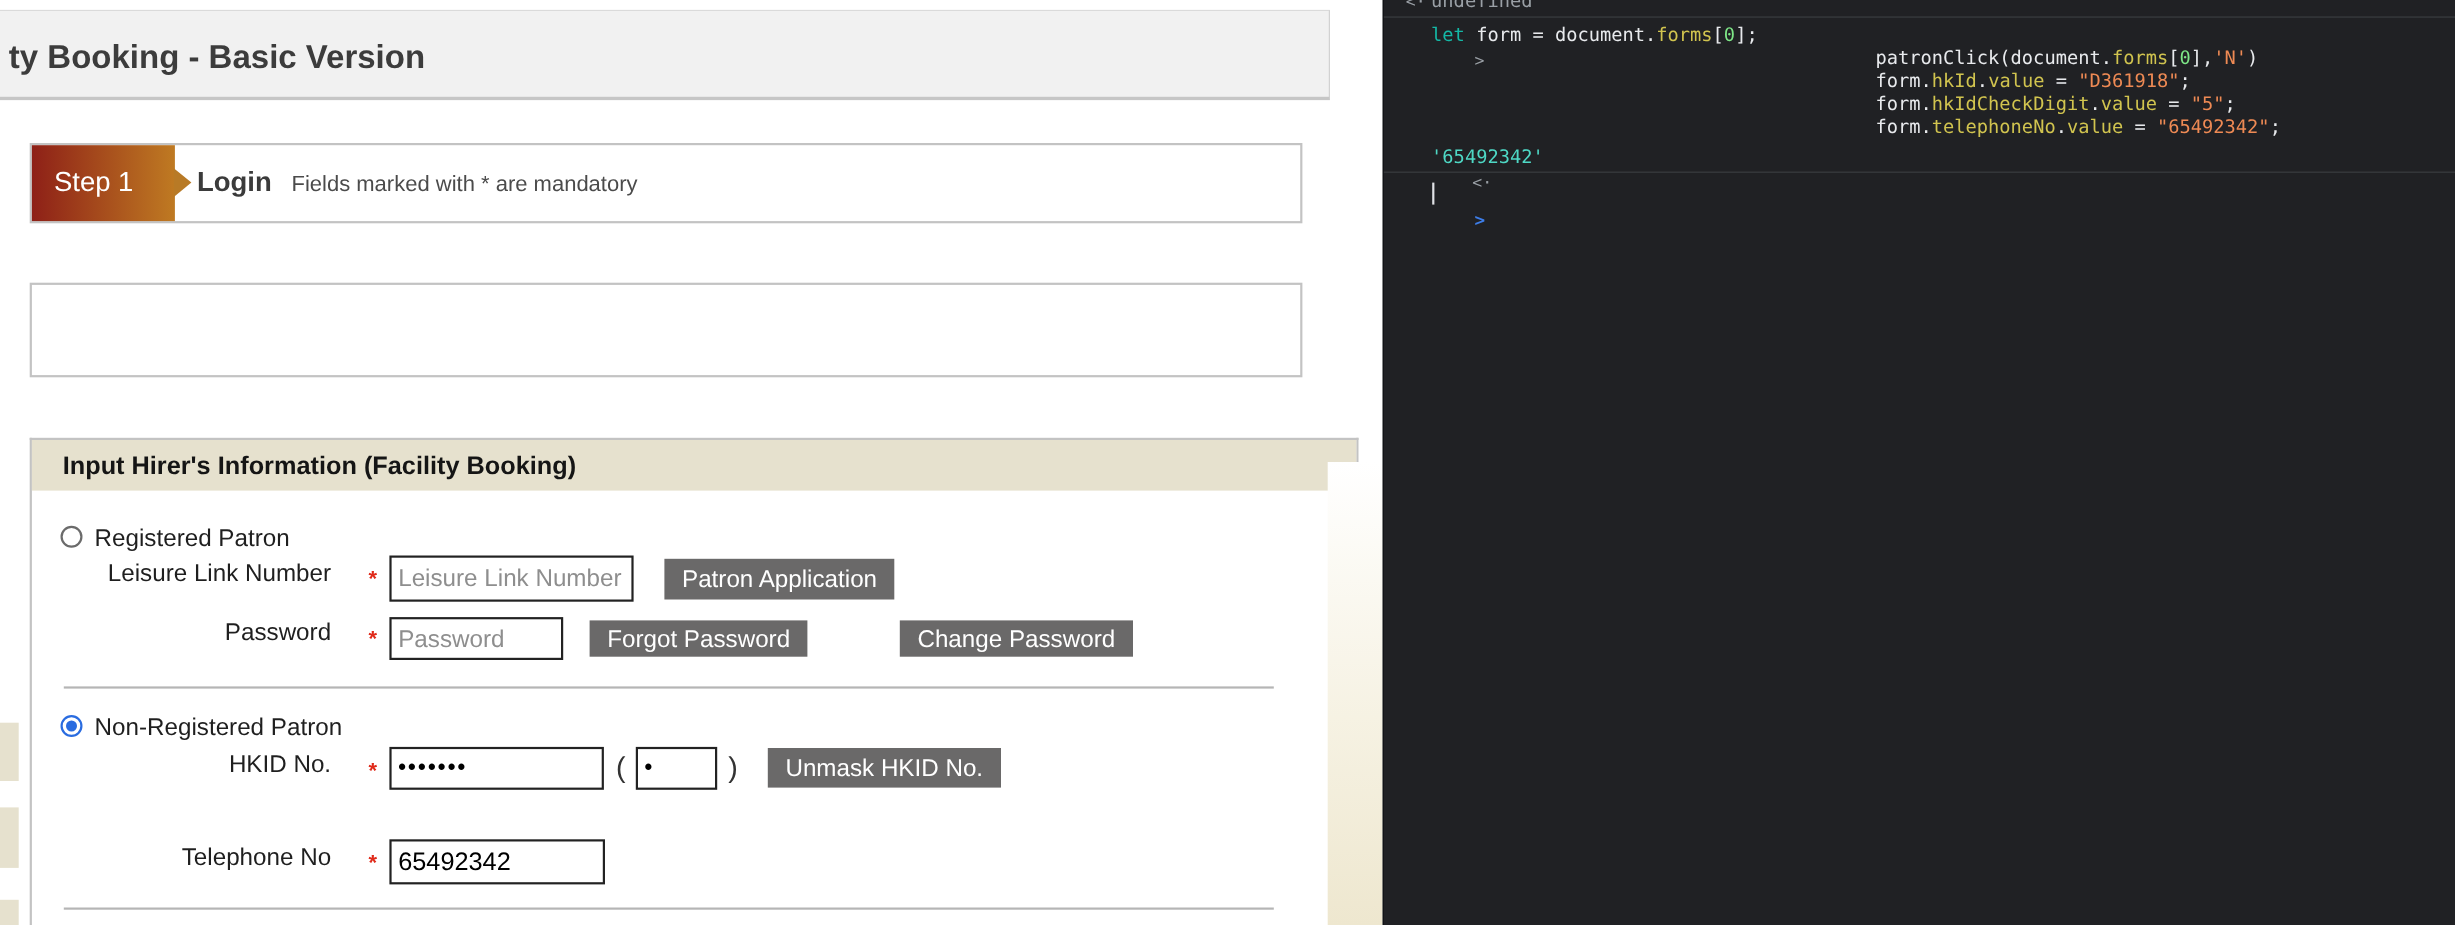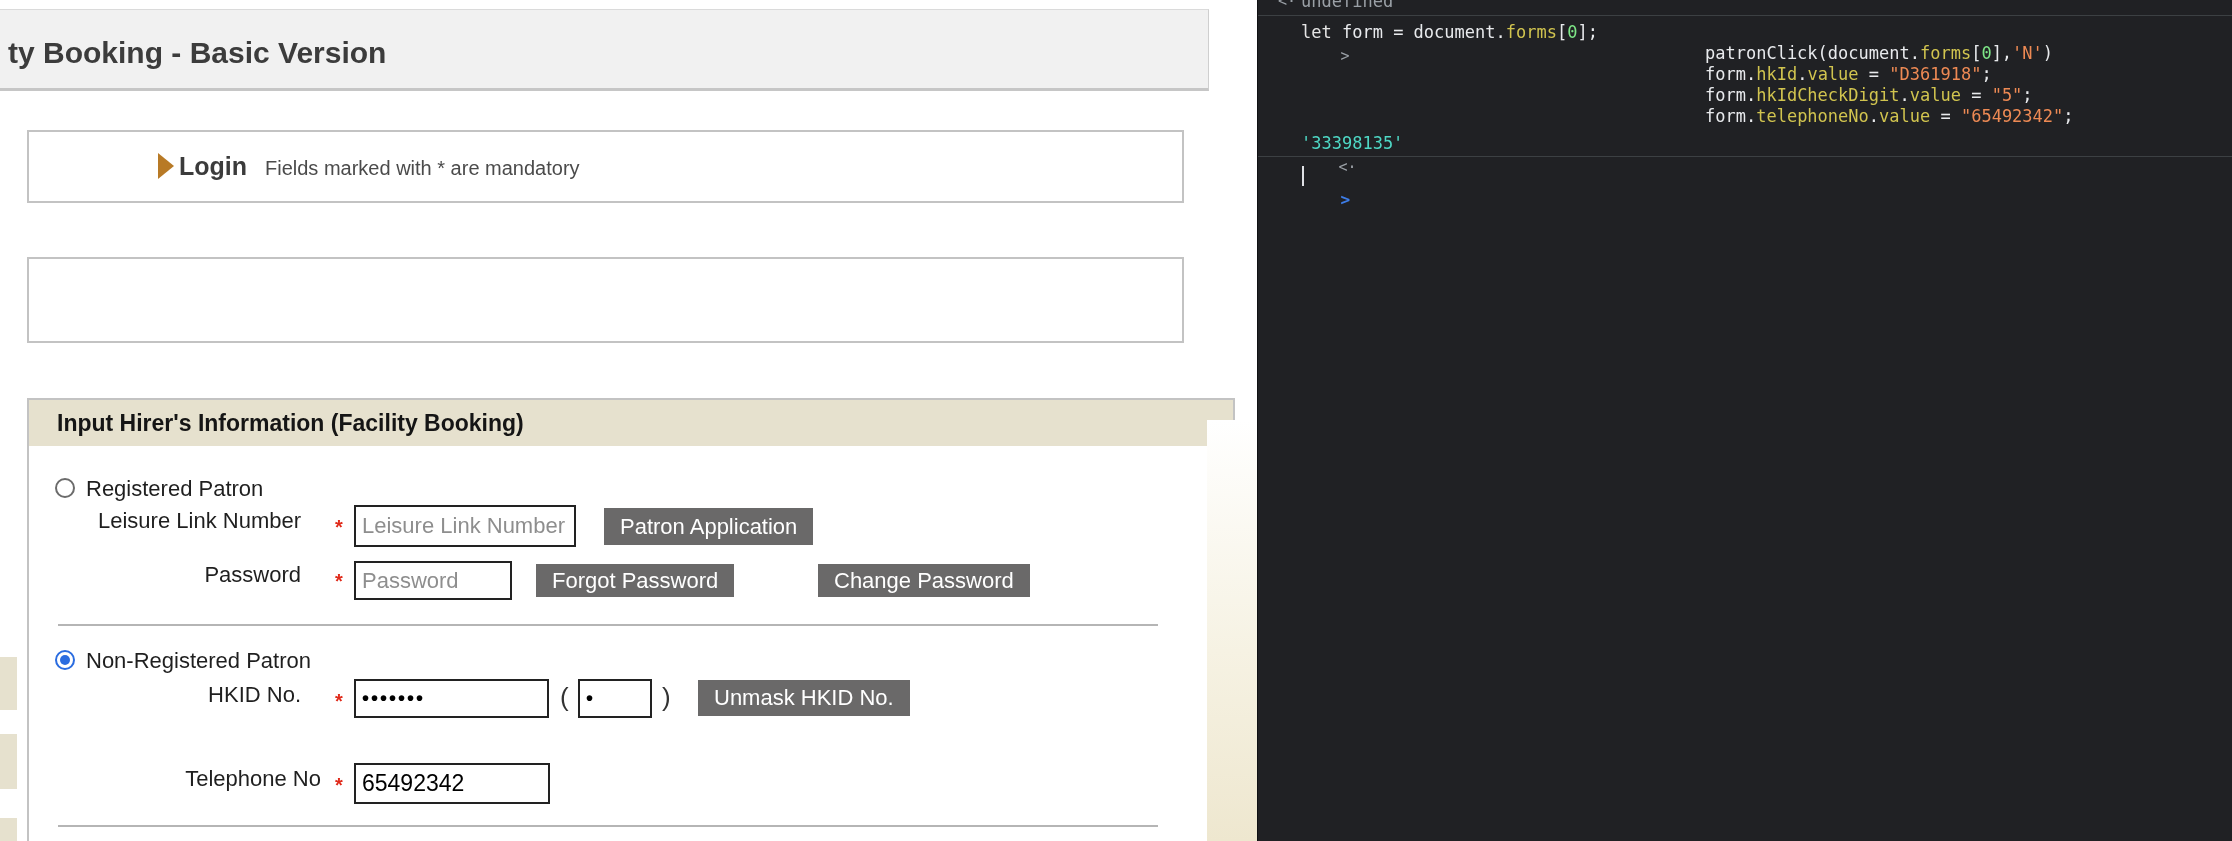--- a/index.html
+++ b/index.html
@@ -57,39 +57,40 @@
            border-left:1px solid #101114;box-sizing:border-box;
            font-family:"DejaVu Sans Mono",monospace;font-size:17px;line-height:21px;color:#e8eaed;}
   .console .sep{position:absolute;left:0;right:0;height:1px;background:#3c4043;}
   .console-clip{position:absolute;top:0;left:0;right:0;height:14px;overflow:hidden;color:#9aa0a6;}
   .console-clip .arrow{position:absolute;left:20px;top:-9px;font-size:15px;}
   .console-clip .txt{position:absolute;left:43px;top:-9px;}
   .cline{position:absolute;white-space:pre;}
   .chev{color:#9aa0a6;font-size:15px;}
   .chev-blue{color:#3d7de8;font-weight:bold;font-size:16px;}
   .result-str{color:#4ed8c5;}
-  .tok-kw{color:#e5e5e5;}
+  .tok-kw{color:#14b8a6;}
   .tok-pl{color:#e8eaed;}
   .tok-prop{color:#d1c44f;}
   .tok-num{color:#7ee787;}
   .tok-str{color:#ee8a54;}
   .cursor{position:absolute;width:2px;height:20px;background:#dfe1e5;}
 </style>
 </head>
 <body>
 
 <div id="screen">
 
   <div>
 
     <div class="header-bar">
       <div class="page-title">ty Booking - Basic Version</div>
     </div>
 
     <div class="box step-box">
+      <div class="step-badge">Step 1</div>
       <div class="step-chevron"></div>
       <div class="step-title">Login</div>
       <div class="step-note">Fields marked with * are mandatory</div>
     </div>
 
     <div class="box info-box">
     </div>
 
     <div class="box hirer-box">
       <div class="hirer-head">Input Hirer's Information (Facility Booking)</div>
@@ -114,21 +115,21 @@
       <div class="radio-label" style="left:57px;top:248px;">Non-Registered Patron</div>
 
       <div class="field-label" style="top:282px;">HKID No.</div>
       <div class="star" style="left:306px;top:290px;">*</div>
       <input class="tinput dots" style="left: 325px; top: 279px; width: 195px; height: 39px;" type="text" value="•••••••">
       <div class="paren" style="left:531px;top:282px;">(</div>
       <input class="tinput dots" style="left: 549px; top: 279px; width: 74px; height: 39px;" type="text" value="•">
       <div class="paren" style="left:633px;top:282px;">)</div>
       <button class="btn" style="left:669px;top:280px;height:36px;">Unmask HKID No.</button>
 
-      <div class="field-label" style="top:366px;margin-left:20px;">Telephone No</div>
+      <div class="field-label" style="top:366px;">Telephone No</div>
       <div class="star" style="left:306px;top:374px;">*</div>
       <input class="tinput" style="left: 325px; top: 363px; width: 196px; height: 41px; font-size: 23px;" type="text" value="65492342">
 
       <div class="divider" style="top:425px;"></div>
     </div>
 
     <div class="grad-strip"></div>
     <div class="edge-block" style="top:657px;height:53px;"></div>
     <div class="edge-block" style="top:734px;height:55px;"></div>
     <div class="edge-block" style="top:818px;height:23px;"></div>
@@ -147,21 +148,21 @@
     </div>
     <div class="cline" style="left:43px;top:22px;"><span class="tok-kw">let</span><span class="tok-pl"> form = document.</span><span class="tok-prop">forms</span><span class="tok-pl">[</span><span class="tok-num">0</span><span class="tok-pl">];</span></div>
     <div class="cline" style="left:447px;top:43px;"><span class="tok-pl">patronClick(document.</span><span class="tok-prop">forms</span><span class="tok-pl">[</span><span class="tok-num">0</span><span class="tok-pl">],</span><span class="tok-str">'N'</span><span class="tok-pl">)</span></div>
     <div class="cline" style="left:447px;top:64px;"><span class="tok-pl">form.</span><span class="tok-prop">hkId</span><span class="tok-pl">.</span><span class="tok-prop">value</span><span class="tok-pl"> = </span><span class="tok-str">"D361918"</span><span class="tok-pl">;</span></div>
     <div class="cline" style="left:447px;top:85px;"><span class="tok-pl">form.</span><span class="tok-prop">hkIdCheckDigit</span><span class="tok-pl">.</span><span class="tok-prop">value</span><span class="tok-pl"> = </span><span class="tok-str">"5"</span><span class="tok-pl">;</span></div>
     <div class="cline" style="left:447px;top:106px;"><span class="tok-pl">form.</span><span class="tok-prop">telephoneNo</span><span class="tok-pl">.</span><span class="tok-prop">value</span><span class="tok-pl"> = </span><span class="tok-str">"65492342"</span><span class="tok-pl">;</span></div>
 
     <div class="cline" style="left:19px;top:135px;">
       <span class="chev">&lt;·</span>
     </div>
-    <div class="cline result-str" style="left:43px;top:133px;">'33398135'</div>
+    <div class="cline result-str" style="left:43px;top:133px;">'65492342'</div>
 
     <div class="sep" style="top:156px;"></div>
 
     <div class="cline" style="left:21px;top:168px;">
       <span class="chev-blue">&gt;</span>
     </div>
     <div class="cursor" style="left:44px;top:166px;"></div>
   </div>
 
 </div>

